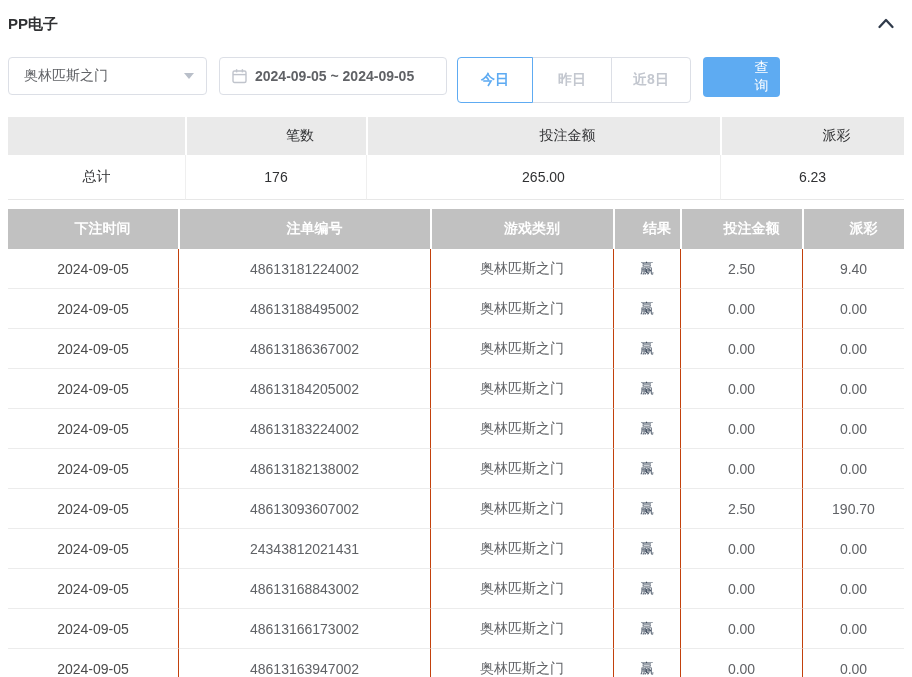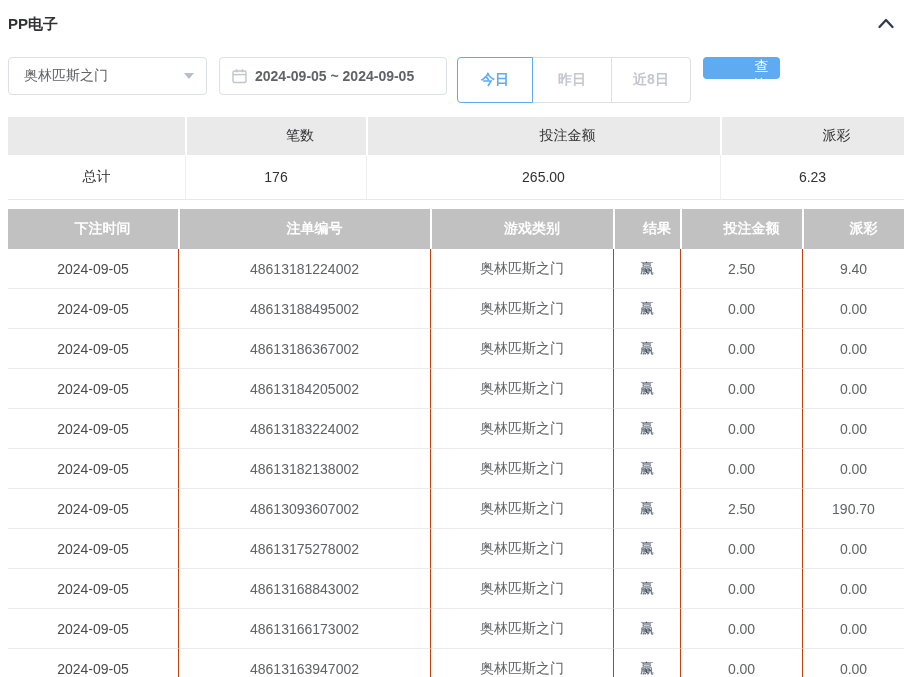--- a/index.html
+++ b/index.html
@@ -42,21 +42,21 @@
     border:1px solid #dcdfe6;font-size:14px;color:#c3c7cf;cursor:pointer;
     font-family:inherit;padding:0;position:relative;font-weight:bold;
   }
   .qbtn:first-child{width:76px;border-radius:4px 0 0 4px;}
   .qbtn:last-child{border-radius:0 4px 4px 0;}
   .qbtn + .qbtn{margin-left:-1px;}
   .qbtn.active{
     color:var(--accent-blue,#5eabf2);border-color:var(--accent-blue,#5eabf2);z-index:1;
   }
   .search-btn{
-    width:77px;height:22px;border:none;border-radius:4px;cursor:pointer;
+    width:77px;height:40px;border:none;border-radius:4px;cursor:pointer;
     background:var(--accent-blue,#5eabf2);color:#fff;font-size:14px;font-family:inherit;padding-left:46px;
   }
   
   table{border-collapse:separate;border-spacing:0;table-layout:fixed;width:896px;}
   td,th{overflow:hidden;white-space:nowrap;font-weight:normal;}
   
   .summary-table{position:absolute;left:8px;top:117px;}
   .summary-table th{
     height:36px;background:var(--summary-header-gray,#eaeaea);
     font-size:14px;color:#303133;text-align:center;
@@ -214,21 +214,21 @@
       <tr>
         <td class="col-bet-time">2024-09-05</td>
         <td class="col-bet-id">48613093607002</td>
         <td class="col-game-type">奥林匹斯之门</td>
         <td class="col-result">赢</td>
         <td class="col-bet-amount">2.50</td>
         <td class="col-payout">190.70</td>
       </tr>
       <tr>
         <td class="col-bet-time">2024-09-05</td>
-        <td class="col-bet-id">48613175278002</td>
+        <td class="col-bet-id">24343812021431</td>
         <td class="col-game-type">奥林匹斯之门</td>
         <td class="col-result">赢</td>
         <td class="col-bet-amount">0.00</td>
         <td class="col-payout">0.00</td>
       </tr>
       <tr>
         <td class="col-bet-time">2024-09-05</td>
         <td class="col-bet-id">48613168843002</td>
         <td class="col-game-type">奥林匹斯之门</td>
         <td class="col-result">赢</td>

